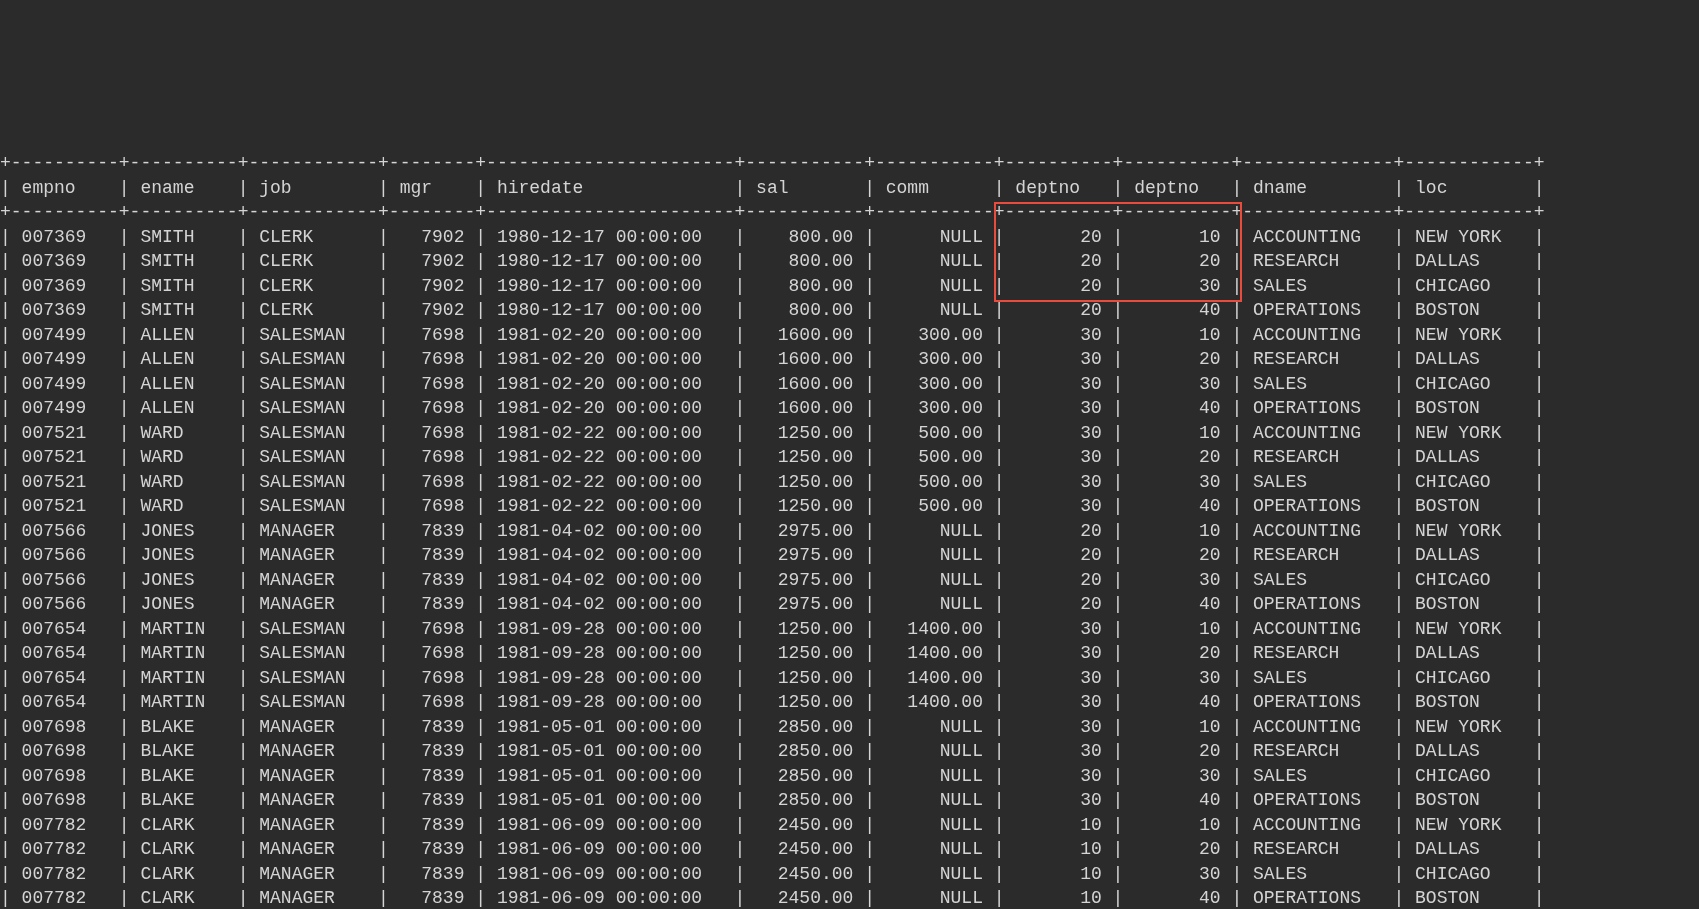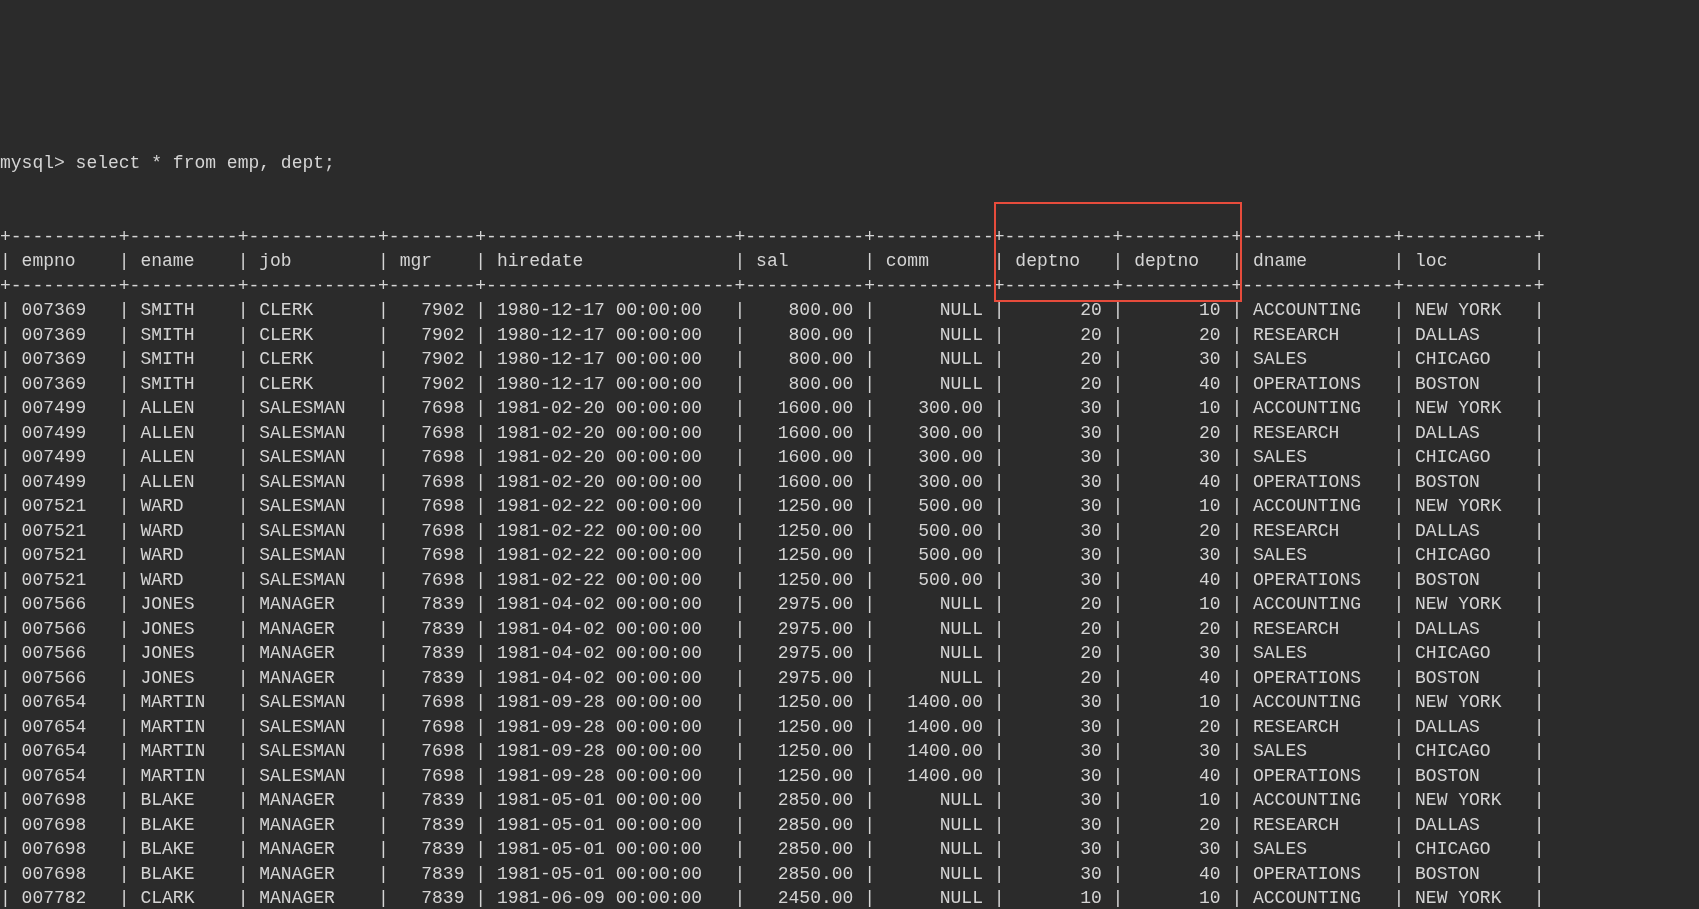--- a/index.html
+++ b/index.html
@@ -24,21 +24,20 @@
       border: 2px solid #e74c3c;
       pointer-events: none;
     }
   </style>
 </head>
 <body>
 
 
 
 <div class="terminal">
-  <div>mysql&gt; select * from emp, dept;</div>
   <div id="table-output">+----------+----------+------------+--------+-----------------------+-----------+-----------+----------+----------+--------------+------------+
 | empno    | ename    | job        | mgr    | hiredate              | sal       | comm      | deptno   | deptno   | dname        | loc        |
 +----------+----------+------------+--------+-----------------------+-----------+-----------+----------+----------+--------------+------------+
 | 007369   | SMITH    | CLERK      |   7902 | 1980-12-17 00:00:00   |    800.00 |      NULL |       20 |       10 | ACCOUNTING   | NEW YORK   |
 | 007369   | SMITH    | CLERK      |   7902 | 1980-12-17 00:00:00   |    800.00 |      NULL |       20 |       20 | RESEARCH     | DALLAS     |
 | 007369   | SMITH    | CLERK      |   7902 | 1980-12-17 00:00:00   |    800.00 |      NULL |       20 |       30 | SALES        | CHICAGO    |
 | 007369   | SMITH    | CLERK      |   7902 | 1980-12-17 00:00:00   |    800.00 |      NULL |       20 |       40 | OPERATIONS   | BOSTON     |
 | 007499   | ALLEN    | SALESMAN   |   7698 | 1981-02-20 00:00:00   |   1600.00 |    300.00 |       30 |       10 | ACCOUNTING   | NEW YORK   |
 | 007499   | ALLEN    | SALESMAN   |   7698 | 1981-02-20 00:00:00   |   1600.00 |    300.00 |       30 |       20 | RESEARCH     | DALLAS     |
 | 007499   | ALLEN    | SALESMAN   |   7698 | 1981-02-20 00:00:00   |   1600.00 |    300.00 |       30 |       30 | SALES        | CHICAGO    |

